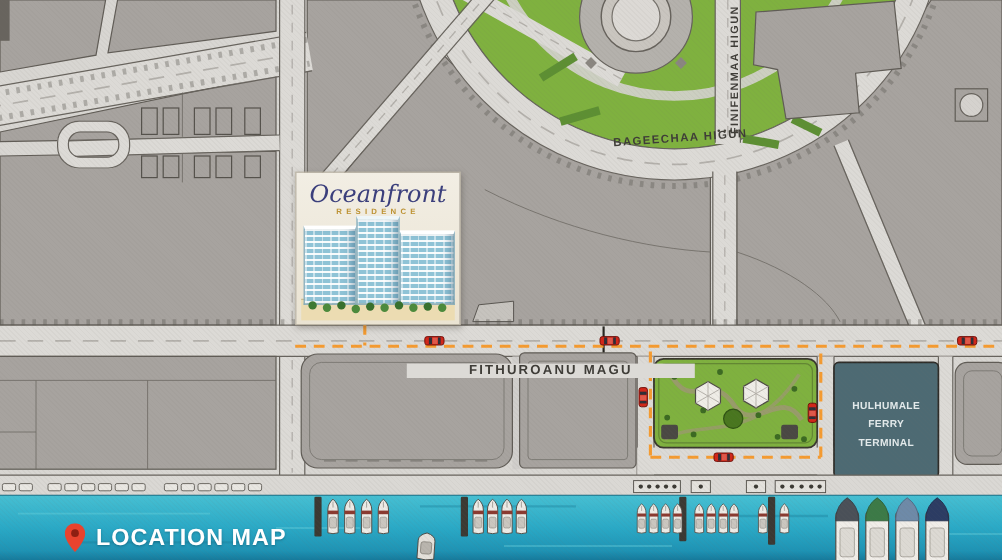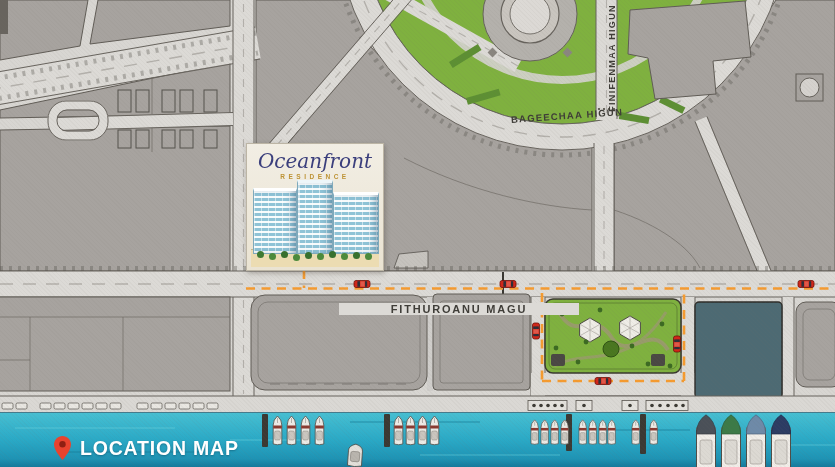--- a/index.html
+++ b/index.html
@@ -406,20 +406,24 @@
     <div class="tw tw2"></div>
     <div class="tw tw3"></div>
     <div class="bush"></div>
   </div>
 </div>
 
 <div class="road-label" id="lbl-fithuroanu">FITHUROANU MAGU</div>
 <div class="road-label" id="lbl-bageechaa">BAGEECHAA HIGUN</div>
 <div class="road-label" id="lbl-finifenmaa">FINIFENMAA HIGUN</div>
 
+<div class="terminal-label">
+  <div>HULHUMALE FERRY</div>
+  <div>TERMINAL</div>
+</div>
 
 <div class="footer">
   <svg width="17" height="24" viewBox="0 0 17 24">
     <path d="M8.5,0 C3.8,0 0,3.8 0,8.5 C0,14.8 8.5,24 8.5,24 C8.5,24 17,14.8 17,8.5 C17,3.8 13.2,0 8.5,0 Z" fill="var(--pin,#e8432e)"></path>
     <circle cx="8.5" cy="8.3" r="3.2" fill="#8e1f12"></circle>
   </svg>
   <span class="footer-label">LOCATION MAP</span>
 </div>
 
 </div>

